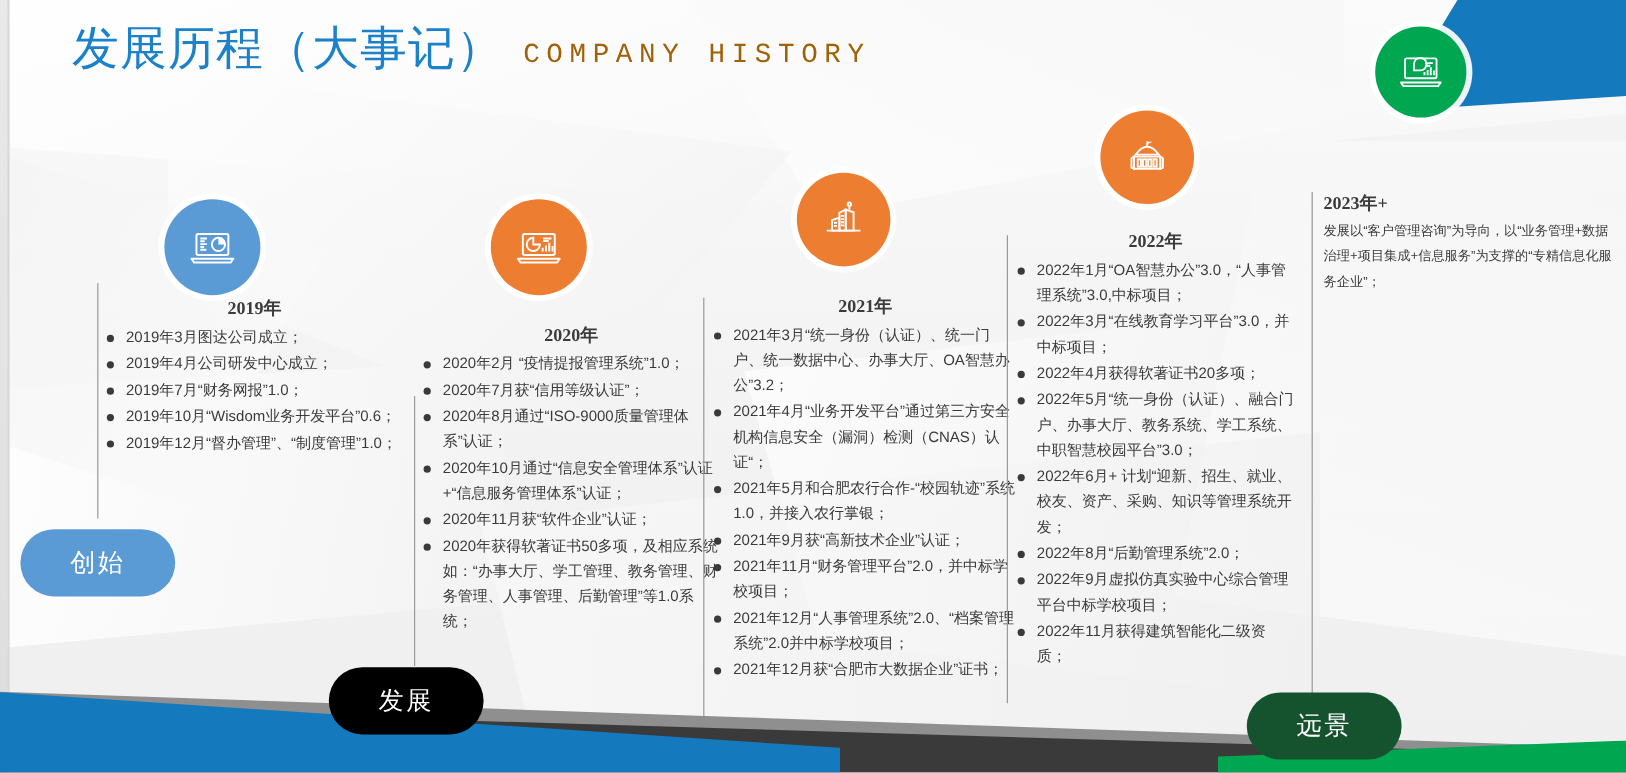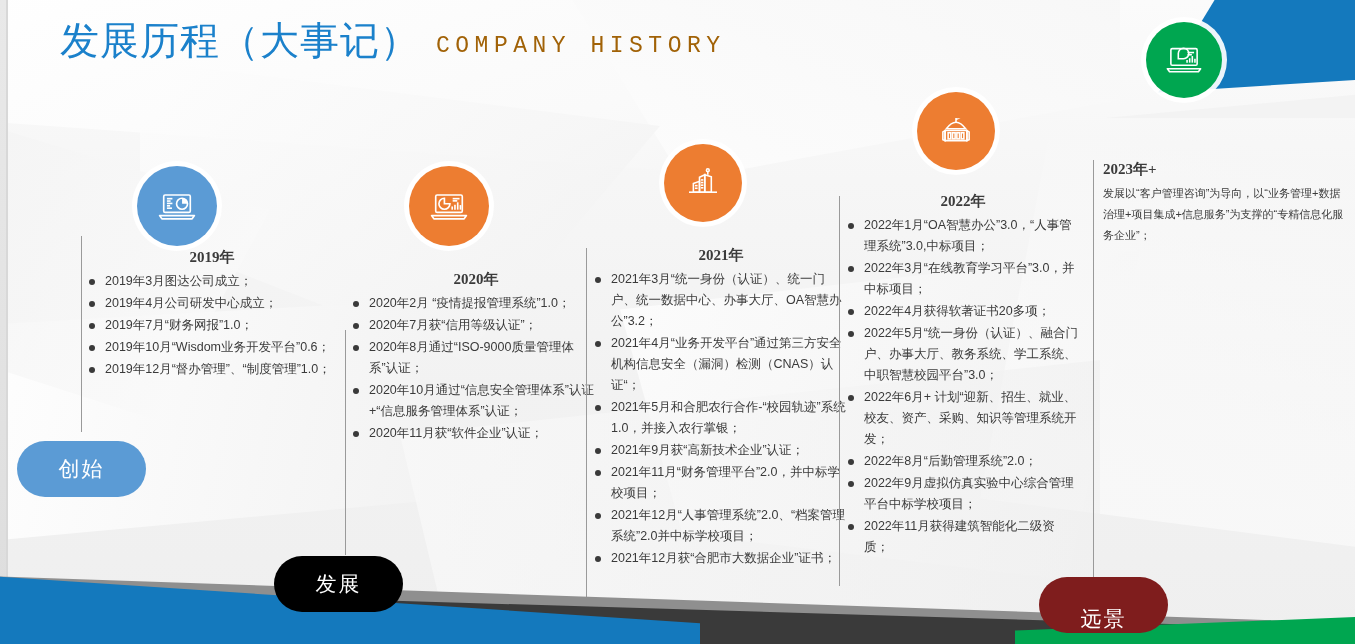--- a/index.html
+++ b/index.html
@@ -143,21 +143,21 @@
 
   
   .pill{
     position:absolute; border-radius:32px;
     display:flex; align-items:center; justify-content:center;
     font-family:"Liberation Serif","DejaVu Serif",serif;
     font-size:21px; color:#ffffff; letter-spacing:2px;
   }
   .p-blue{background:#5b9bd5;}
   .p-orange{background:#000000;font-family:Liberation Mono, monospace;}
-  .p-green{background:#7f1d1d;align-items:flex-end;}
+  .p-green{background:#14532d;}
 </style>
 </head>
 <body>
 
 <div id="stage">
 
   <div class="bg-base"></div>
   <div class="facet f1"></div>
   <div class="facet f2"></div>
   <div class="facet f3"></div>
@@ -231,20 +231,21 @@
   </div>
   <div class="vdiv" style="left:345px; top:330px; height:225px;"></div>
   <div class="col" style="left:352px; top:270px; width:248px;">
     <div class="col-year">2020年</div>
     <ul class="items">
       <li>2020年2月 “疫情提报管理系统”1.0；</li>
       <li>2020年7月获“信用等级认证”；</li>
       <li>2020年8月通过“ISO-9000质量管理体系”认证；</li>
       <li>2020年10月通过“信息安全管理体系”认证+“信息服务管理体系”认证；</li>
       <li>2020年11月获“软件企业”认证；</li>
+      <li>2020年获得软著证书50多项，及相应系统如：“办事大厅、学工管理、教务管理、财务管理、人事管理、后勤管理”等1.0系统；</li>
     </ul>
   </div>
 
   <div class="circle c-orange" style="left:664px; top:144px; width:78px; height:78px;">
     <svg width="42" height="42" viewBox="0 0 48 48" fill="none" stroke="#fff" stroke-width="1.8">
       <line x1="8" y1="34.5" x2="40" y2="34.5"></line>
       <path d="M26 14.5 33.5 17v17.5H26z"></path>
       <path d="M20 17.5 26 14.5v20h-6z"></path>
       <path d="M13 24.5 20 22v12.5h-7z"></path>
       <line x1="29.5" y1="10.5" x2="29.5" y2="14.5"></line>

